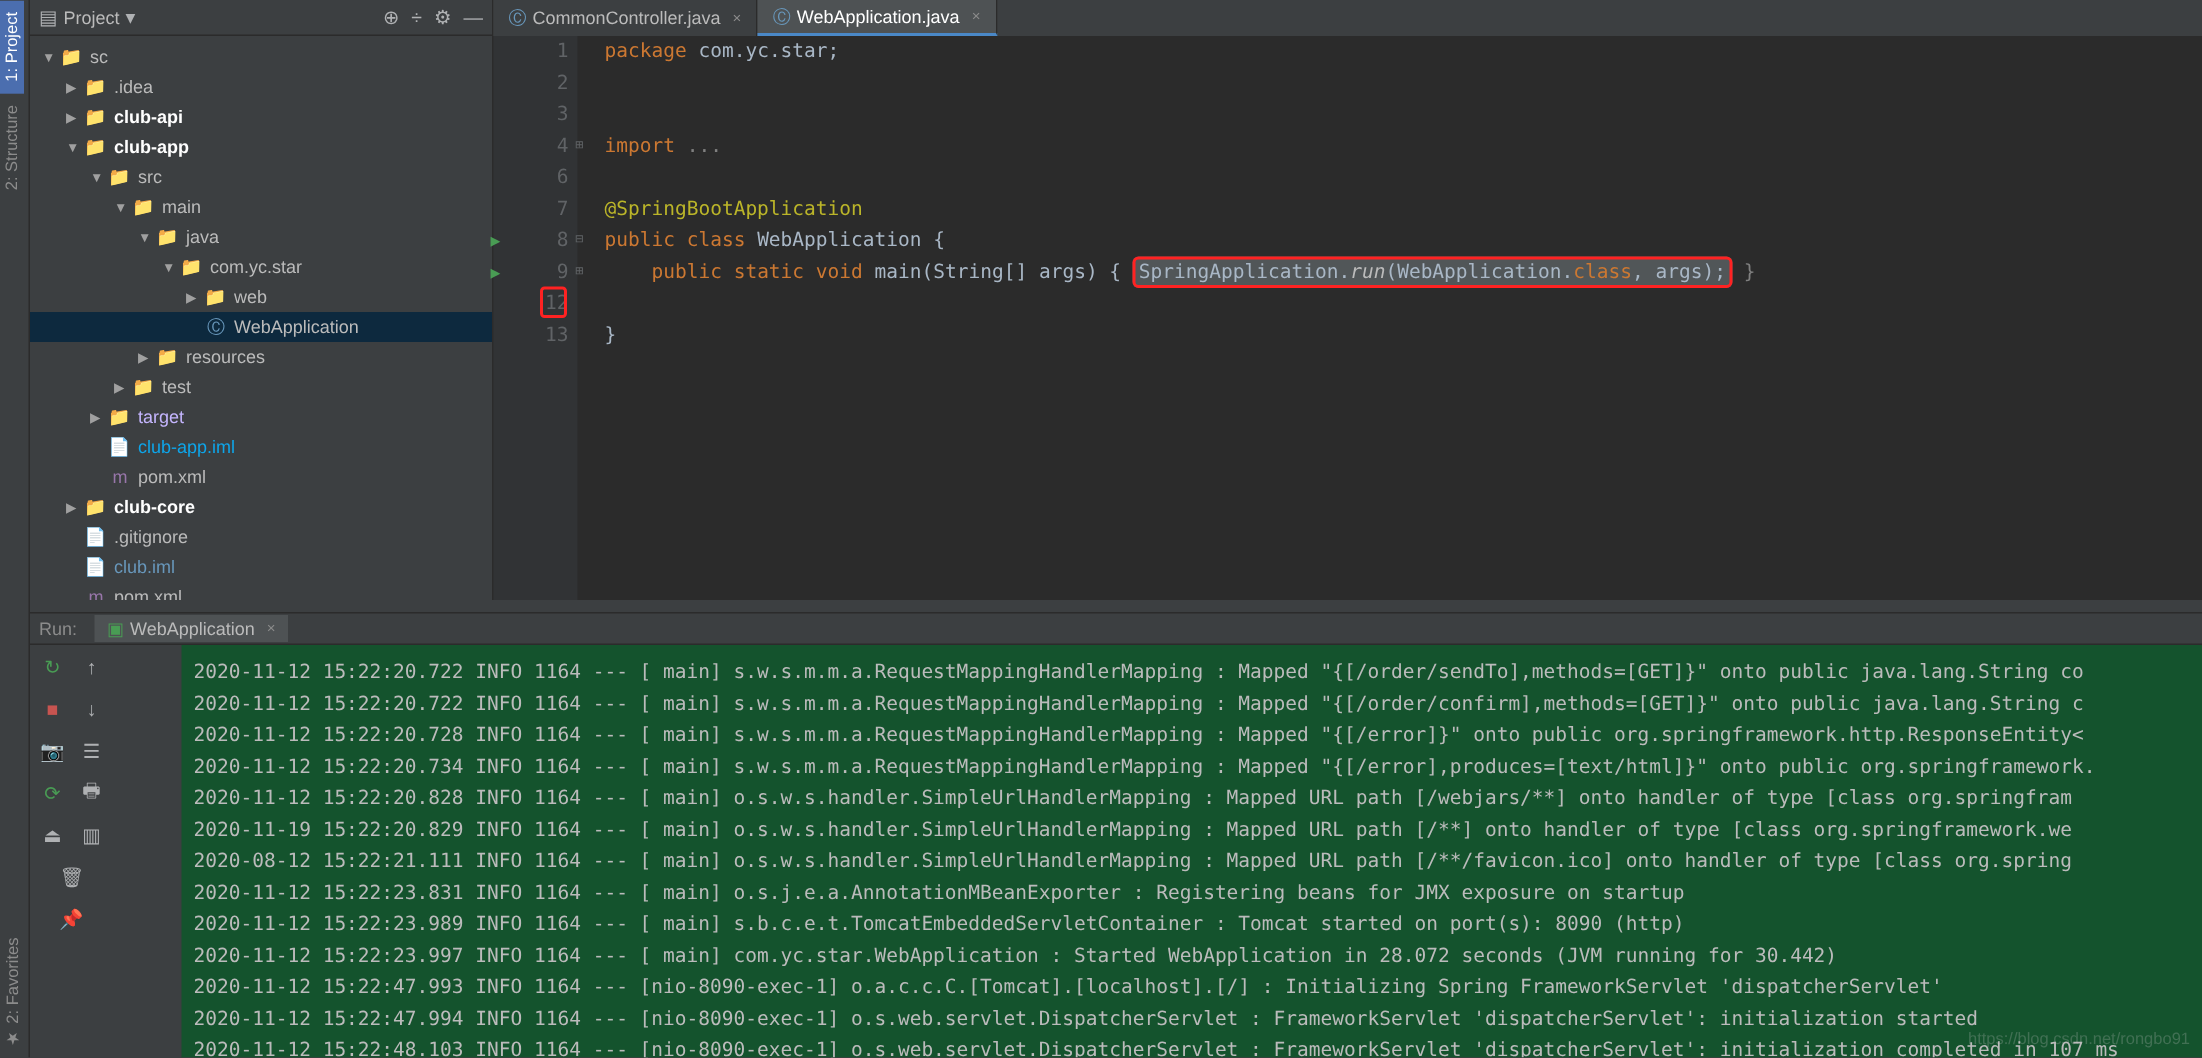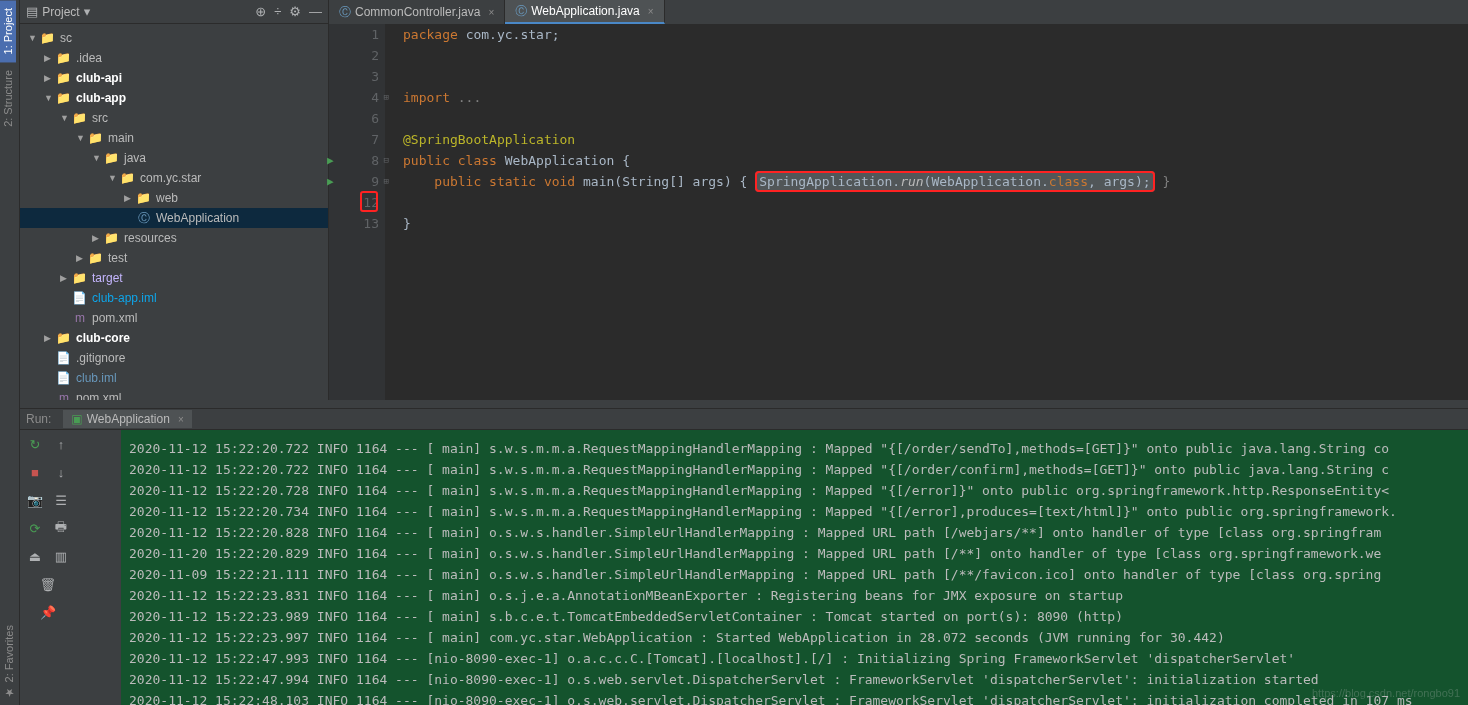--- a/index.html
+++ b/index.html
@@ -441,22 +441,22 @@
     <span class="tool-btn">📌</span>
   </div>
 </div>
 
 <div class="console" id="console">
     <div class="console-line">2020-11-12 15:22:20.722  INFO 1164 --- [           main] s.w.s.m.m.a.RequestMappingHandlerMapping : Mapped "{[/order/sendTo],methods=[GET]}" onto public java.lang.String co</div>
     <div class="console-line">2020-11-12 15:22:20.722  INFO 1164 --- [           main] s.w.s.m.m.a.RequestMappingHandlerMapping : Mapped "{[/order/confirm],methods=[GET]}" onto public java.lang.String c</div>
     <div class="console-line">2020-11-12 15:22:20.728  INFO 1164 --- [           main] s.w.s.m.m.a.RequestMappingHandlerMapping : Mapped "{[/error]}" onto public org.springframework.http.ResponseEntity&lt;</div>
     <div class="console-line">2020-11-12 15:22:20.734  INFO 1164 --- [           main] s.w.s.m.m.a.RequestMappingHandlerMapping : Mapped "{[/error],produces=[text/html]}" onto public org.springframework.</div>
     <div class="console-line">2020-11-12 15:22:20.828  INFO 1164 --- [           main] o.s.w.s.handler.SimpleUrlHandlerMapping  : Mapped URL path [/webjars/**] onto handler of type [class org.springfram</div>
-    <div class="console-line">2020-11-20 15:22:20.829  INFO 1164 --- [           main] o.s.w.s.handler.SimpleUrlHandlerMapping  : Mapped URL path [/**] onto handler of type [class org.springframework.we</div>
-    <div class="console-line">2020-11-09 15:22:21.111  INFO 1164 --- [           main] o.s.w.s.handler.SimpleUrlHandlerMapping  : Mapped URL path [/**/favicon.ico] onto handler of type [class org.spring</div>
+    <div class="console-line">2020-11-19 15:22:20.829  INFO 1164 --- [           main] o.s.w.s.handler.SimpleUrlHandlerMapping  : Mapped URL path [/**] onto handler of type [class org.springframework.we</div>
+    <div class="console-line">2020-08-12 15:22:21.111  INFO 1164 --- [           main] o.s.w.s.handler.SimpleUrlHandlerMapping  : Mapped URL path [/**/favicon.ico] onto handler of type [class org.spring</div>
     <div class="console-line">2020-11-12 15:22:23.831  INFO 1164 --- [           main] o.s.j.e.a.AnnotationMBeanExporter        : Registering beans for JMX exposure on startup</div>
     <div class="console-line">2020-11-12 15:22:23.989  INFO 1164 --- [           main] s.b.c.e.t.TomcatEmbeddedServletContainer : Tomcat started on port(s): 8090 (http)</div>
     <div class="console-line">2020-11-12 15:22:23.997  INFO 1164 --- [           main] com.yc.star.WebApplication               : Started WebApplication in 28.072 seconds (JVM running for 30.442)</div>
     <div class="console-line">2020-11-12 15:22:47.993  INFO 1164 --- [nio-8090-exec-1] o.a.c.c.C.[Tomcat].[localhost].[/]       : Initializing Spring FrameworkServlet 'dispatcherServlet'</div>
     <div class="console-line">2020-11-12 15:22:47.994  INFO 1164 --- [nio-8090-exec-1] o.s.web.servlet.DispatcherServlet        : FrameworkServlet 'dispatcherServlet': initialization started</div>
     <div class="console-line">2020-11-12 15:22:48.103  INFO 1164 --- [nio-8090-exec-1] o.s.web.servlet.DispatcherServlet        : FrameworkServlet 'dispatcherServlet': initialization completed in 107 ms</div>
   </div>
 
 <div class="watermark">https://blog.csdn.net/rongbo91</div>
 

